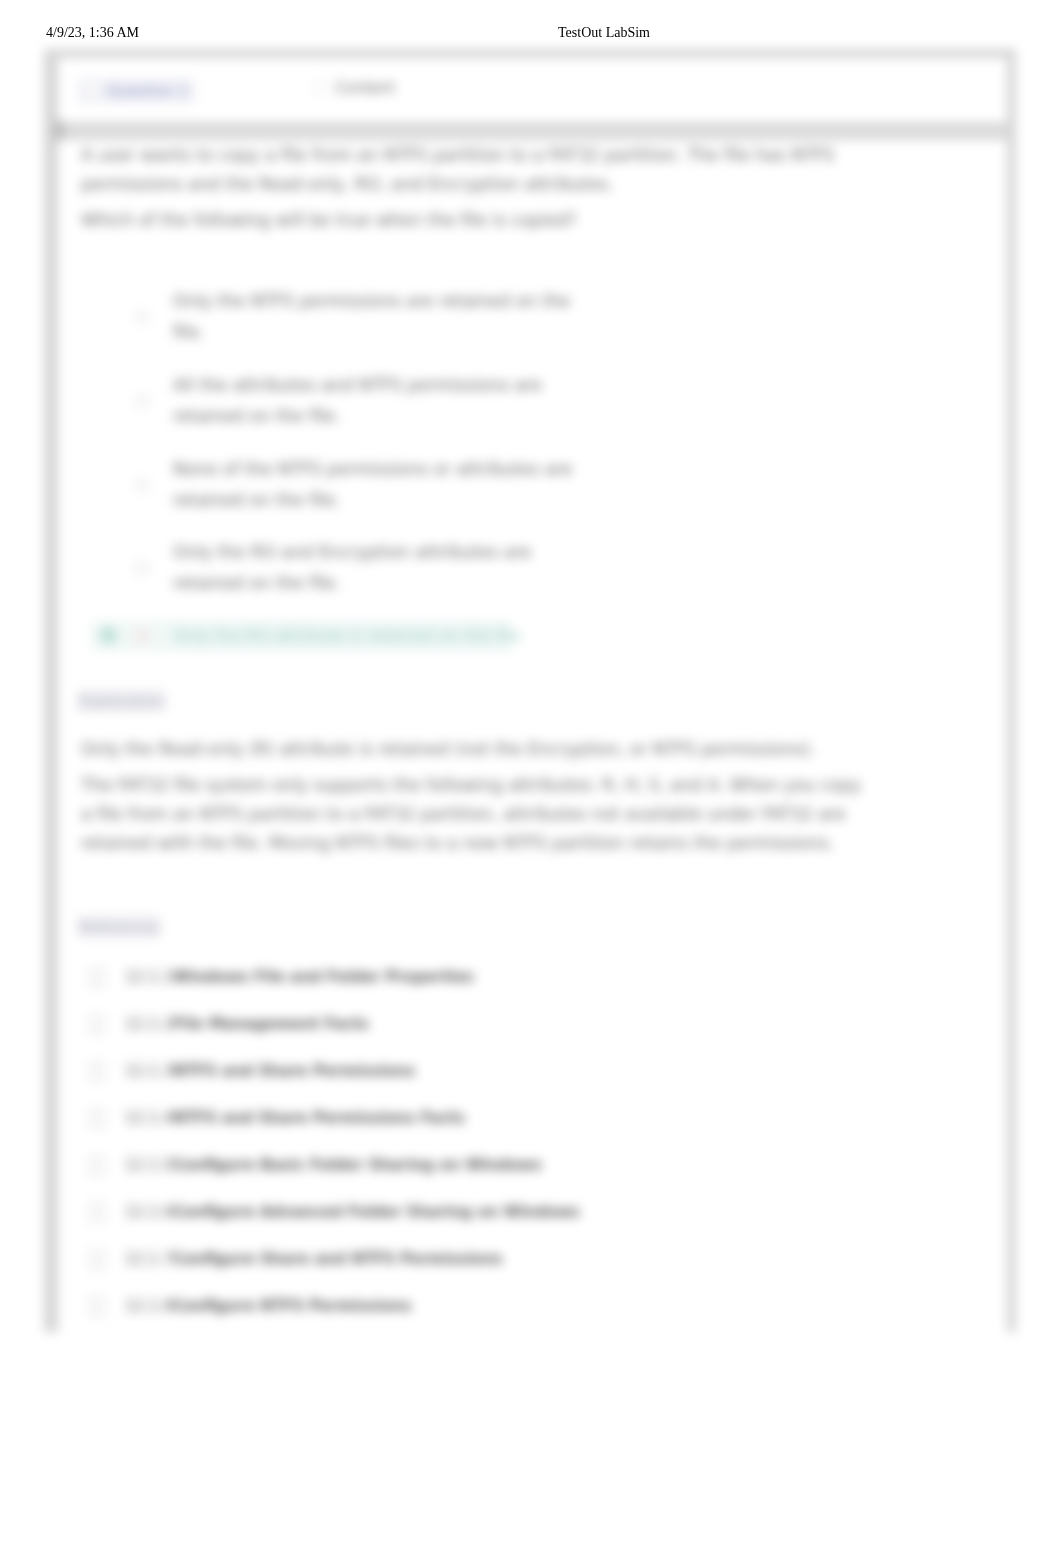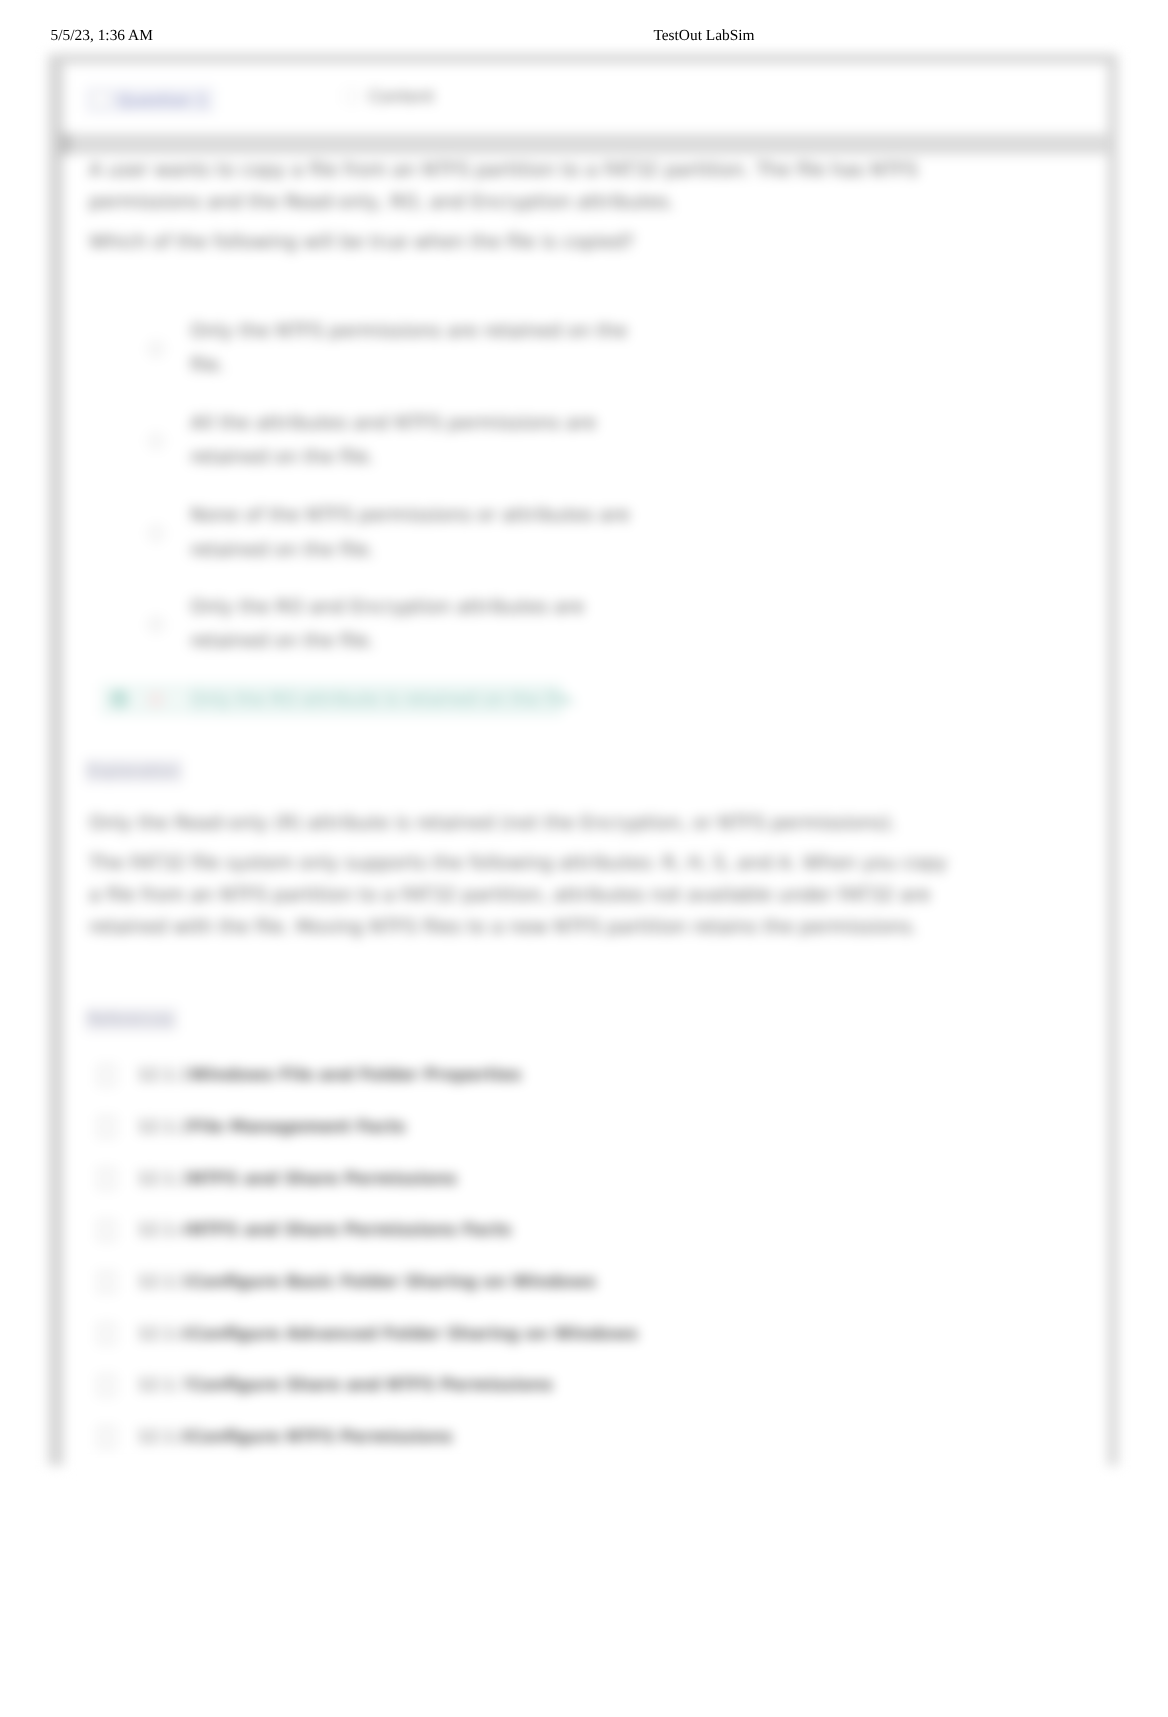--- a/index.html
+++ b/index.html
@@ -1,20 +1,20 @@
 <!DOCTYPE html>
 <html><head>
 <meta charset="utf-8">
 <style>
   html,body{margin:0;padding:0;background:#fff;}
   body{width:1062px;height:1561px;overflow:hidden;font-family:"Liberation Serif",serif;}
 
   
   .page-header{position:absolute;top:25px;left:46px;font-size:14px;color:#000;white-space:nowrap;}
-  .ph-right{position:absolute;left:512px;top:0;white-space:nowrap;margin-left:36px;}
+  .ph-right{position:absolute;left:512px;top:0;white-space:nowrap;}
 
   
   #doc{position:absolute;left:0;top:44px;width:1062px;height:1300px;
        filter:blur(5.3px);}
 
   .frame{position:absolute;left:44px;top:5px;width:972px;height:1283px;
         border:1px solid #d2d2d2;border-bottom:none;background:#d6d6d6;box-sizing:border-box;}
   .card{position:absolute;left:57px;top:13px;width:951px;
         border:1px solid #d2d2d2;border-bottom:none;background:#fff;box-sizing:border-box;}
 
@@ -61,21 +61,21 @@
        color:#5a5a5a;white-space:nowrap;}
   .ref .ico{position:absolute;left:8px;top:0px;width:14px;height:17px;border:1px solid #cfcfcf;
             background:#fafafa;}
   .ref .num{display:inline-block;margin-left:44px;}
   .ref .nm{font-weight:bold;}
 </style>
 </head>
 <body>
 
 <div class="page-header">
-  <span>5/5/23, 1:36 AM</span>
+  <span>4/9/23, 1:36 AM</span>
   <span class="ph-right">TestOut LabSim</span>
 </div>
 
 <div id="doc">
   <div class="frame"></div>
   <div class="card">
 
     <div class="tabbar">
       <div class="tab tab-q">
         <span class="dot"></span><span>Question 1</span>

